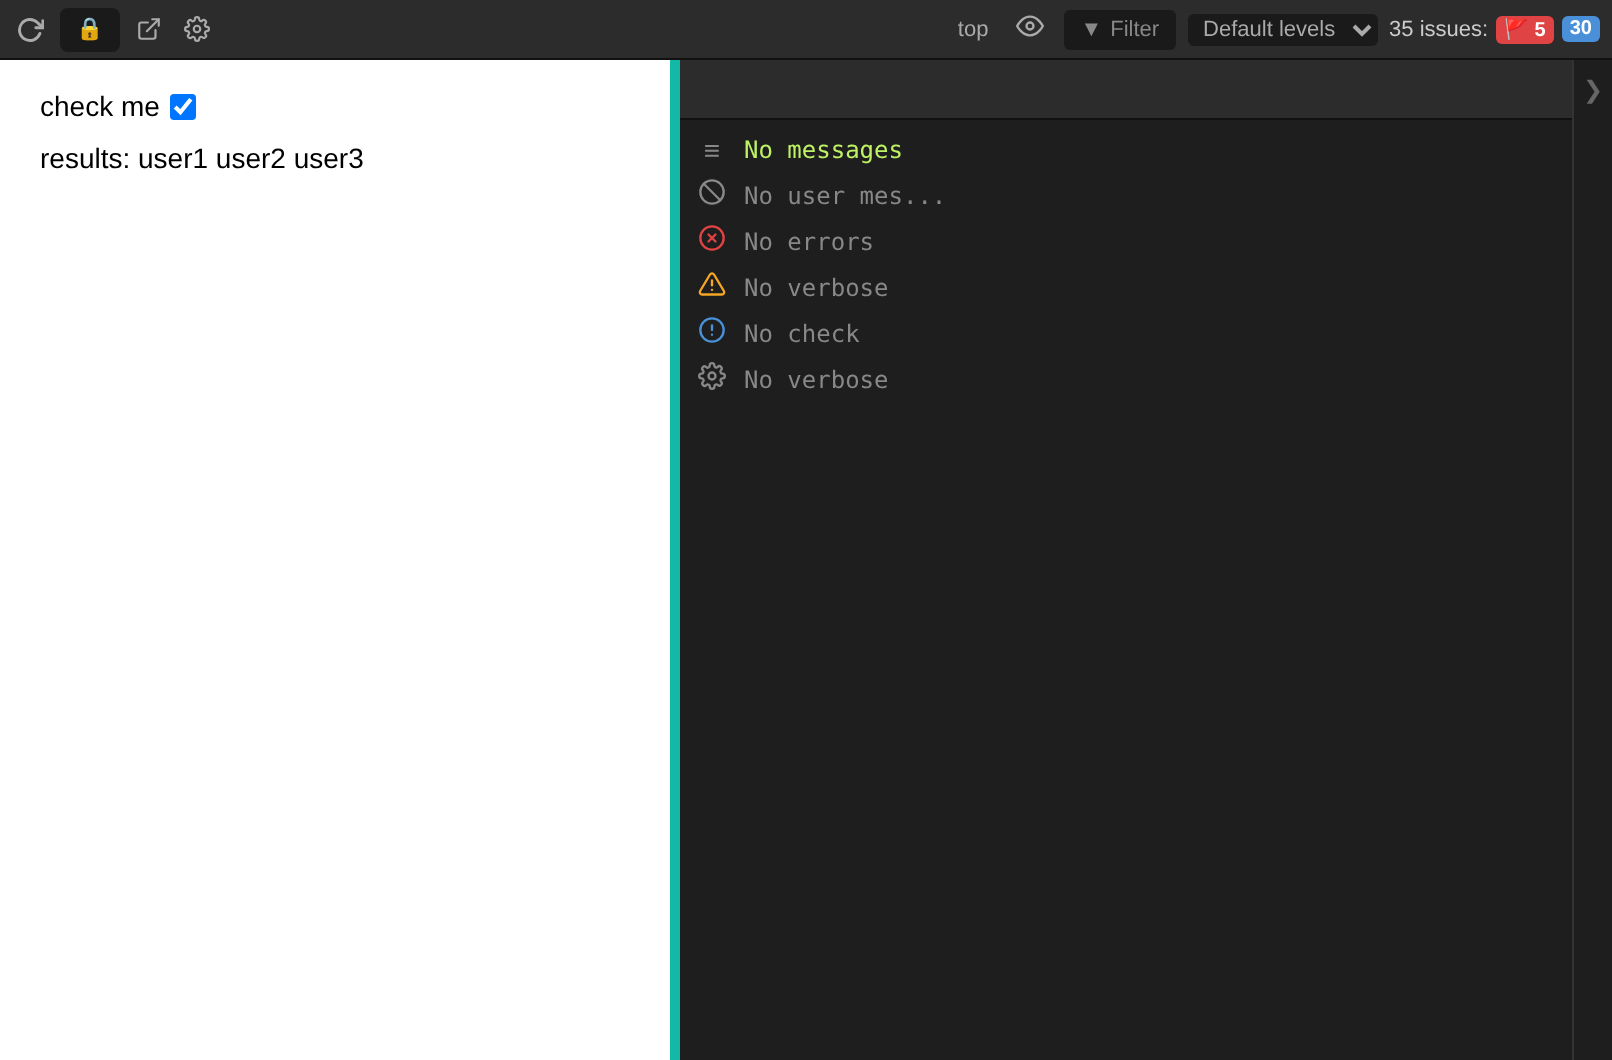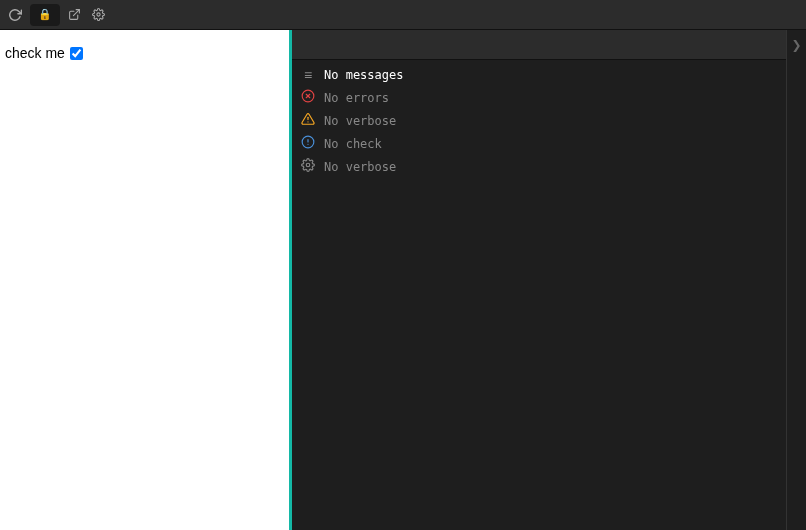--- a/index.html
+++ b/index.html
@@ -92,26 +92,26 @@
 
     
     .main-area {
       display: flex;
       flex: 1;
       overflow: hidden;
     }
 
     
     .preview-pane {
-      width: 292px;
+      width: 340px;
       flex-shrink: 0;
       background: #ffffff;
-      padding: 12px 5px;
+      padding: 12px 20px;
       overflow: auto;
-      border-right: 3px solid #14b8a6;
+      border-right: 5px solid #14b8a6;
     }
     .preview-text {
       font-family: Arial, sans-serif;
       font-size: 14px;
       color: #000;
       line-height: 1.6;
     }
     .check-row {
       display: flex;
       align-items: center;
@@ -230,41 +230,74 @@
         <line x1="10" y1="14" x2="21" y2="3"></line>
       </svg>
     </div>
     <div class="icon-btn">
       <svg width="13" height="13" viewBox="0 0 24 24" fill="none" stroke="#aaa" stroke-width="2" stroke-linecap="round" stroke-linejoin="round">
         <circle cx="12" cy="12" r="3"></circle>
         <path d="M19.4 15a1.65 1.65 0 0 0 .33 1.82l.06.06a2 2 0 0 1-2.83 2.83l-.06-.06a1.65 1.65 0 0 0-1.82-.33 1.65 1.65 0 0 0-1 1.51V21a2 2 0 0 1-4 0v-.09A1.65 1.65 0 0 0 9 19.4a1.65 1.65 0 0 0-1.82.33l-.06.06a2 2 0 0 1-2.83-2.83l.06-.06A1.65 1.65 0 0 0 4.68 15a1.65 1.65 0 0 0-1.51-1H3a2 2 0 0 1 0-4h.09A1.65 1.65 0 0 0 4.6 9a1.65 1.65 0 0 0-.33-1.82l-.06-.06a2 2 0 0 1 2.83-2.83l.06.06A1.65 1.65 0 0 0 9 4.68a1.65 1.65 0 0 0 1-1.51V3a2 2 0 0 1 4 0v.09a1.65 1.65 0 0 0 1 1.51 1.65 1.65 0 0 0 1.82-.33l.06-.06a2 2 0 0 1 2.83 2.83l-.06.06A1.65 1.65 0 0 0 19.4 9a1.65 1.65 0 0 0 1.51 1H21a2 2 0 0 1 0 4h-.09a1.65 1.65 0 0 0-1.51 1z"></path>
       </svg>
     </div>
   </div>
+  <div class="top-bar-right">
+    <span class="dt-icon" style="font-size:11px; color:#aaa;">top</span>
+    <span class="dt-icon">
+      <svg width="14" height="14" viewBox="0 0 24 24" fill="none" stroke="#aaa" stroke-width="2" stroke-linecap="round" stroke-linejoin="round">
+        <path d="M1 12s4-8 11-8 11 8 11 8-4 8-11 8-11-8-11-8z"></path>
+        <circle cx="12" cy="12" r="3"></circle>
+      </svg>
+    </span>
+    <div class="filter-bar">
+      <span class="filter-icon">▼</span>
+      <span class="filter-text">Filter</span>
+    </div>
+    <select class="level-select">
+      <option>Default levels</option>
+    </select>
+    <div class="issues-badge">
+      <span>35 issues:</span>
+      <span class="badge-red">🚩 5</span>
+      <span class="badge-blue">30</span>
+    </div>
+  </div>
 </div>
 
 <div class="main-area">
 
   <div class="preview-pane">
     <div class="check-row">
       <span class="preview-text">check me</span>
       <input type="checkbox" checked="" style="width: 13px; height: 13px; cursor: pointer;">
     </div>
+    <div class="preview-text" style="margin-top:4px;">
+      <span>results: user1 user2 user3</span>
+    </div>
   </div>
 
   <div class="devtools-pane">
 
     <div class="devtools-toolbar">
       
     </div>
 
     <div class="console-messages">
       <div class="console-item">
         <span class="con-icon" style="color:#888; font-size:14px;">≡</span>
-        <span class="con-label" style="color:#ffffff;">No messages</span>
+        <span class="con-label" style="color:#bef264;">No messages</span>
+      </div>
+      <div class="console-item">
+        <span class="con-icon" style="color:#888;">
+          <svg width="14" height="14" viewBox="0 0 24 24" fill="none" stroke="#888" stroke-width="2" stroke-linecap="round" stroke-linejoin="round">
+            <circle cx="12" cy="12" r="10"></circle>
+            <line x1="4.93" y1="4.93" x2="19.07" y2="19.07"></line>
+          </svg>
+        </span>
+        <span class="con-label" style="color:#888;">No user mes...</span>
       </div>
       <div class="console-item">
         <span class="con-icon" style="color:#e04343;">
           <svg width="14" height="14" viewBox="0 0 24 24" fill="none" stroke="#e04343" stroke-width="2" stroke-linecap="round" stroke-linejoin="round">
             <circle cx="12" cy="12" r="10"></circle>
             <line x1="15" y1="9" x2="9" y2="15"></line>
             <line x1="9" y1="9" x2="15" y2="15"></line>
           </svg>
         </span>
         <span class="con-label" style="color:#888;">No errors</span>

